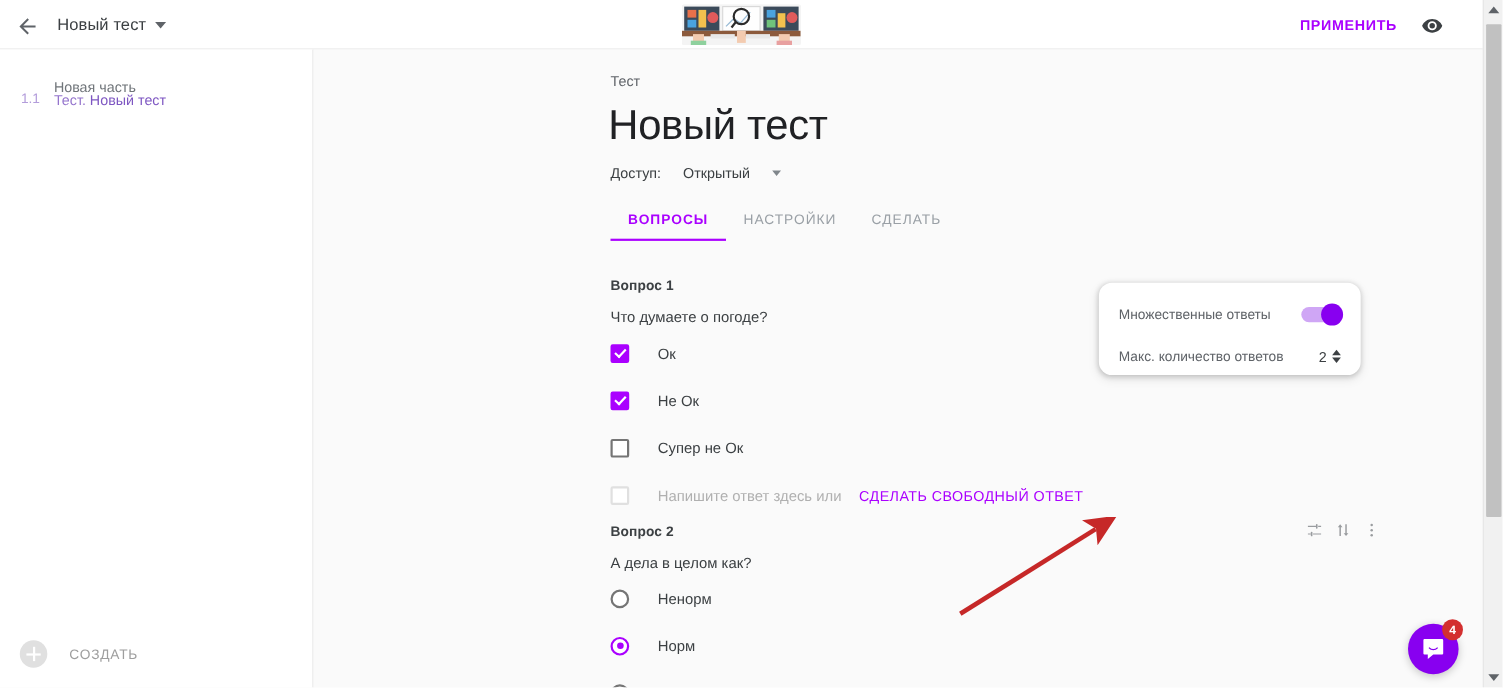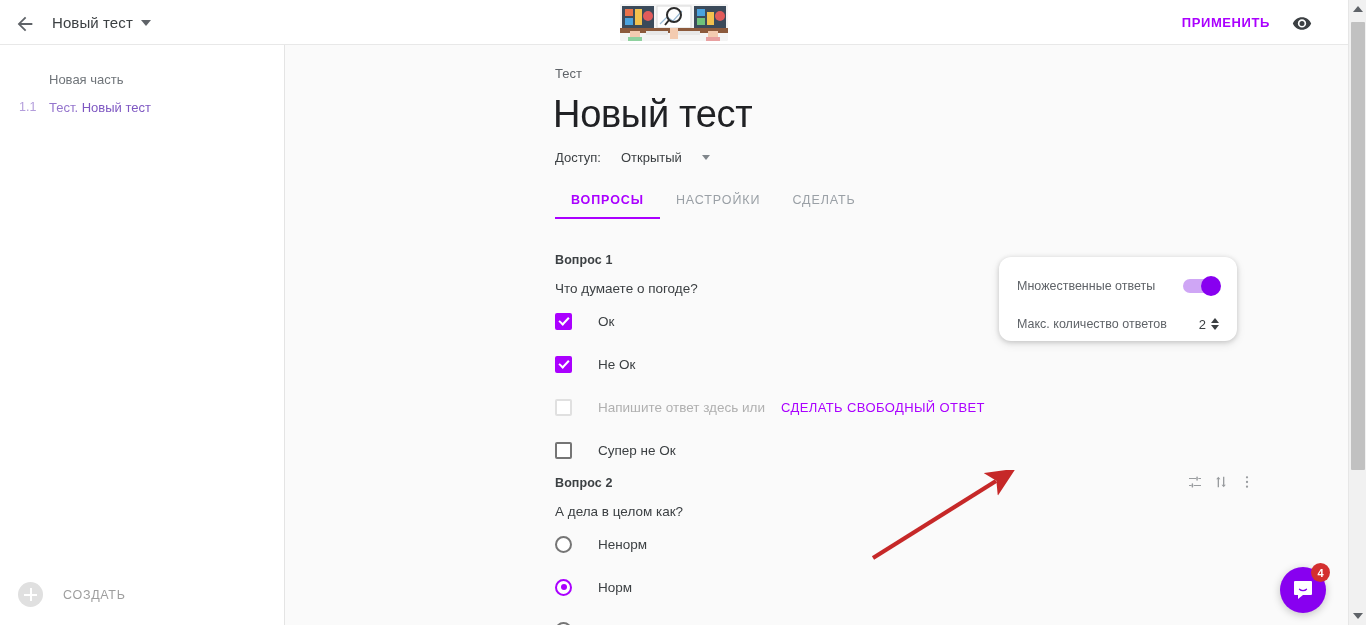--- a/index.html
+++ b/index.html
@@ -64,21 +64,21 @@
     position: absolute; left: 0; top: 45px;
     width: 285px; height: 580px;
     background: #ffffff;
     border-right: 1px solid #e4e4e4;
   }
   .side-part {
     position: absolute; left: 49px; top: 27px;
     font-size: 13px; color: #70757a;
   }
   .side-row {
-    position: absolute; left: 0; top: 51px;
+    position: absolute; left: 0; top: 34px;
     width: 285px; height: 22px;
     display: flex; align-items: center;
     cursor: pointer;
   }
   .side-num {
     position: absolute; left: 19px;
     font-size: 12.5px; color: #b39ddb;
   }
   .side-label {
     position: absolute; left: 49px;
@@ -368,27 +368,27 @@
 
       <div class="opt-row">
         <span class="cb checked"></span>
         <span class="opt-label">Ок</span>
       </div>
       <div class="opt-row">
         <span class="cb checked"></span>
         <span class="opt-label">Не Ок</span>
       </div>
       <div class="opt-row">
+        <span class="cb"></span>
+        <span class="opt-label">Супер не Ок</span>
+      </div>
+      <div class="opt-row">
         <span class="cb disabled"></span>
         <span class="opt-label muted">Напишите ответ здесь или</span>
         <span class="free-link">СДЕЛАТЬ СВОБОДНЫЙ ОТВЕТ</span>
-      </div>
-      <div class="opt-row">
-        <span class="cb"></span>
-        <span class="opt-label">Супер не Ок</span>
       </div>
     </div>
 
     <div class="q-block" style="top:431px;">
       <div class="q-head">Вопрос 2</div>
 
       <div class="q-icons">
         <svg class="ic" width="16" height="16" viewBox="0 0 24 24">
           <path d="M3 6h11v1.6H3zM17 6h4v1.6h-4zM3 16.4h4V18H3zM10 16.4h11V18H10z" fill="#5f6368"></path>
           <rect x="14" y="3.6" width="2.2" height="6.4" rx="1" fill="#5f6368"></rect>

